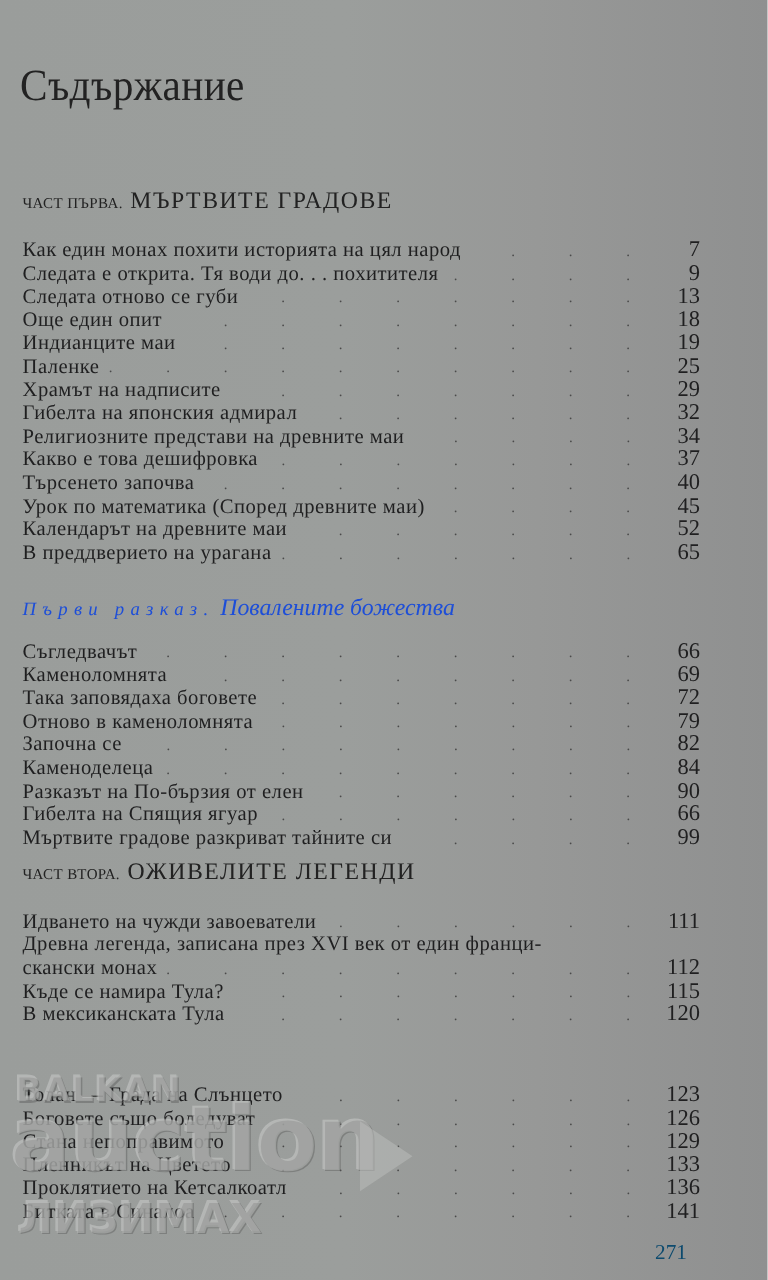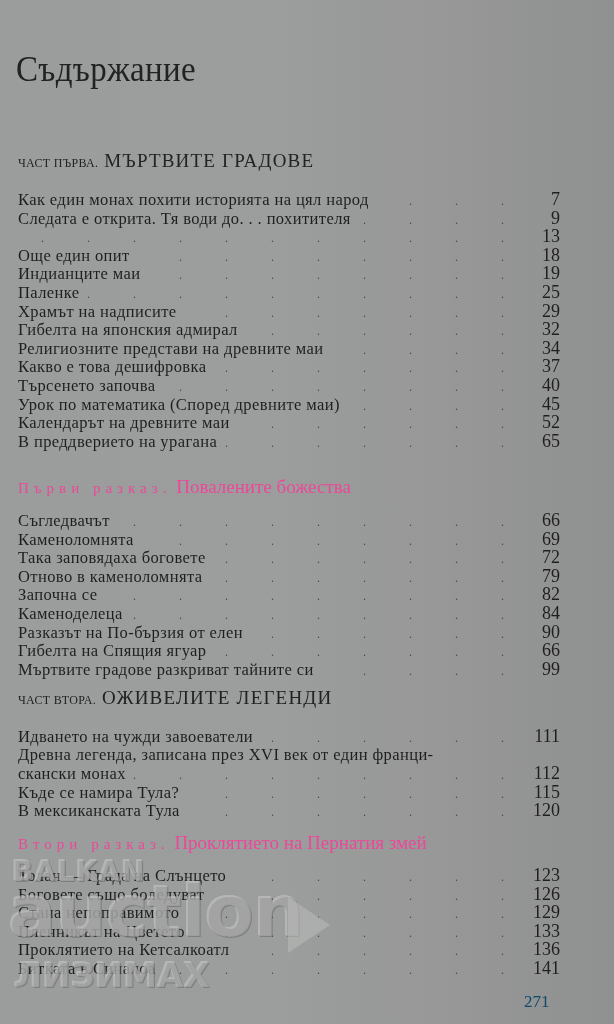--- a/index.html
+++ b/index.html
@@ -15,21 +15,21 @@
     position: absolute; left: 16px; top: 50px;
     font-size: 33px; letter-spacing: 0.3px;
     color: #222; transform: scaleY(1.08); transform-origin: left top;
   }
   .part {
     position: absolute; left: 18px; white-space: nowrap;
     font-size: 19px; letter-spacing: 1.2px; color: #222;
   }
   .part .small { font-size: 12px; letter-spacing: 0.3px; }
   .story {
-    position: absolute; left: 18px; white-space: nowrap; font-size: 19px; color: #ec4899;
+    position: absolute; left: 18px; white-space: nowrap; font-size: 19px; color: #1d4ed8; font-style: italic;
   }
   .story .spaced { font-size: 15px; letter-spacing: 5px; }
   .toc { position: absolute; left: 18px; width: 542px; }
   .row {
     display: flex; align-items: baseline; height: 18.6px; line-height: 18.6px;
     font-size: 16.5px; color: #1f1f20;
   }
   .row .label { white-space: nowrap; letter-spacing: 0.4px; }
   .row .dots {
     flex: 1; overflow: hidden; white-space: nowrap; color: #4a4a4a;
@@ -71,20 +71,21 @@
         <span class="label">Как един монах похити историята на цял народ</span>
         <span class="dots">. . . . . . . . . . . . . . . . . . . .</span>
         <span class="num">7</span>
       </div>
     <div class="row">
         <span class="label">Следата е открита. Тя води до. . . похитителя</span>
         <span class="dots">. . . . . . . . . . . . . . . . . . . .</span>
         <span class="num">9</span>
       </div>
     <div class="row">
+        <span class="label">Следата отново се губи</span>
         <span class="dots">. . . . . . . . . . . . . . . . . . . .</span>
         <span class="num">13</span>
       </div>
     <div class="row">
         <span class="label">Още един опит</span>
         <span class="dots">. . . . . . . . . . . . . . . . . . . .</span>
         <span class="num">18</span>
       </div>
     <div class="row">
         <span class="label">Индианците маи</span>
@@ -215,24 +216,20 @@
         <span class="dots">. . . . . . . . . . . . . . . . . . . .</span>
         <span class="num">115</span>
       </div>
     <div class="row">
         <span class="label">В мексиканската Тула</span>
         <span class="dots">. . . . . . . . . . . . . . . . . . . .</span>
         <span class="num">120</span>
       </div>
   </div>
 
-  <div class="story" style="top:832px;">
-    <span class="spaced">Втори разказ.</span>
-    <span>Проклятието на Пернатия змей</span>
-  </div>
   <div class="toc" style="top:866px;">
     <div class="row">
         <span class="label">Толан — Града на Слънцето</span>
         <span class="dots">. . . . . . . . . . . . . . . . . . . .</span>
         <span class="num">123</span>
       </div>
     <div class="row">
         <span class="label">Боговете също боледуват</span>
         <span class="dots">. . . . . . . . . . . . . . . . . . . .</span>
         <span class="num">126</span>

